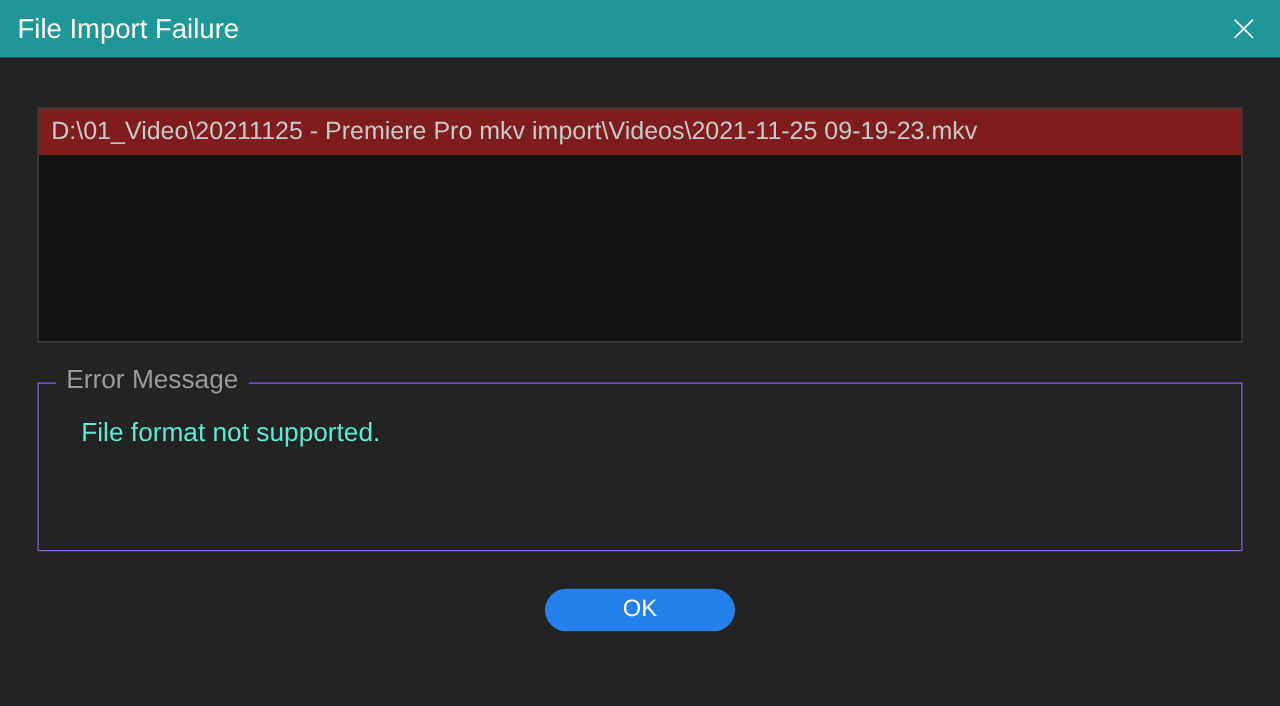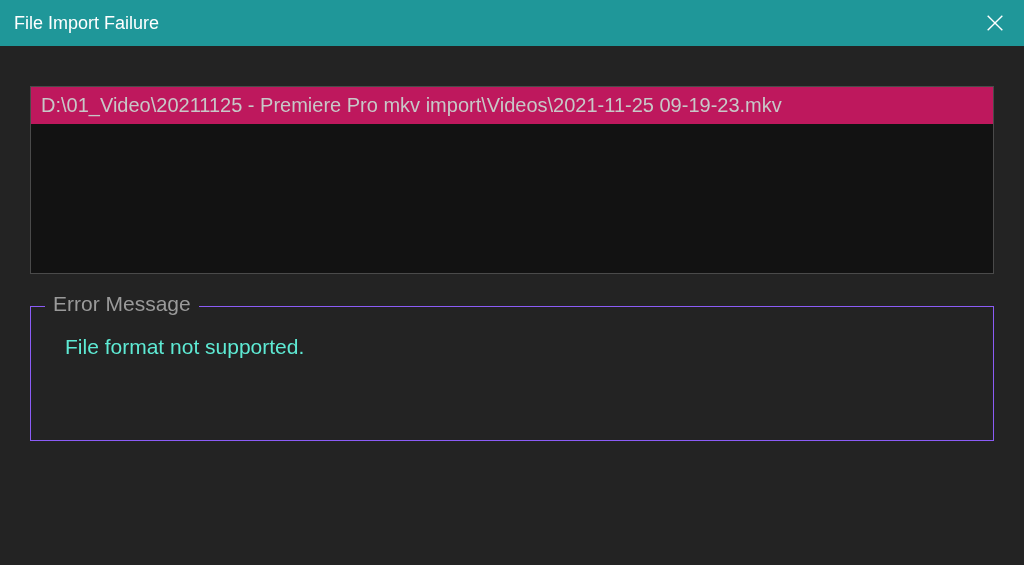--- a/index.html
+++ b/index.html
@@ -17,21 +17,21 @@
     .titlebar {
       height: 46px;
       background: #1f9799;
       display: flex;
       align-items: center;
       justify-content: space-between;
       padding: 0 12px 0 14px;
     }
     .title {
       color: #ffffff;
-      font-size: 18px;
+      font-size: 22px;
       font-weight: 400;
     }
     .close-btn {
       width: 34px;
       height: 34px;
       display: flex;
       align-items: center;
       justify-content: center;
       cursor: pointer;
       color: #ffffff;
@@ -45,21 +45,21 @@
     .content {
       padding: 40px 30px 0 30px;
     }
     .file-list {
       border: 1px solid #4a4a4a;
       background: #121212;
       height: 188px;
       overflow: hidden;
     }
     .file-row {
-      background: #be185d;
+      background: #7f1d1d;
       color: #c8c8c8;
       font-size: 20px;
       padding: 7px 10px;
       font-weight: 400;
     }
     .error-group {
       margin-top: 32px;
       border: 1px solid #8b5cf6;
       position: relative;
       padding: 28px 20px 60px 20px;
@@ -117,13 +117,16 @@
 <div class="content">
   <div class="file-list">
     <div class="file-row">D:\01_Video\20211125 - Premiere Pro mkv import\Videos\2021-11-25 09-19-23.mkv</div>
   </div>
 
   <div class="error-group">
     <div class="error-legend">Error Message</div>
     <div class="error-text">File format not supported.</div>
   </div>
 
+  <div class="button-row">
+    <button class="ok-btn">OK</button>
+  </div>
 </div>
 
 </body></html>

